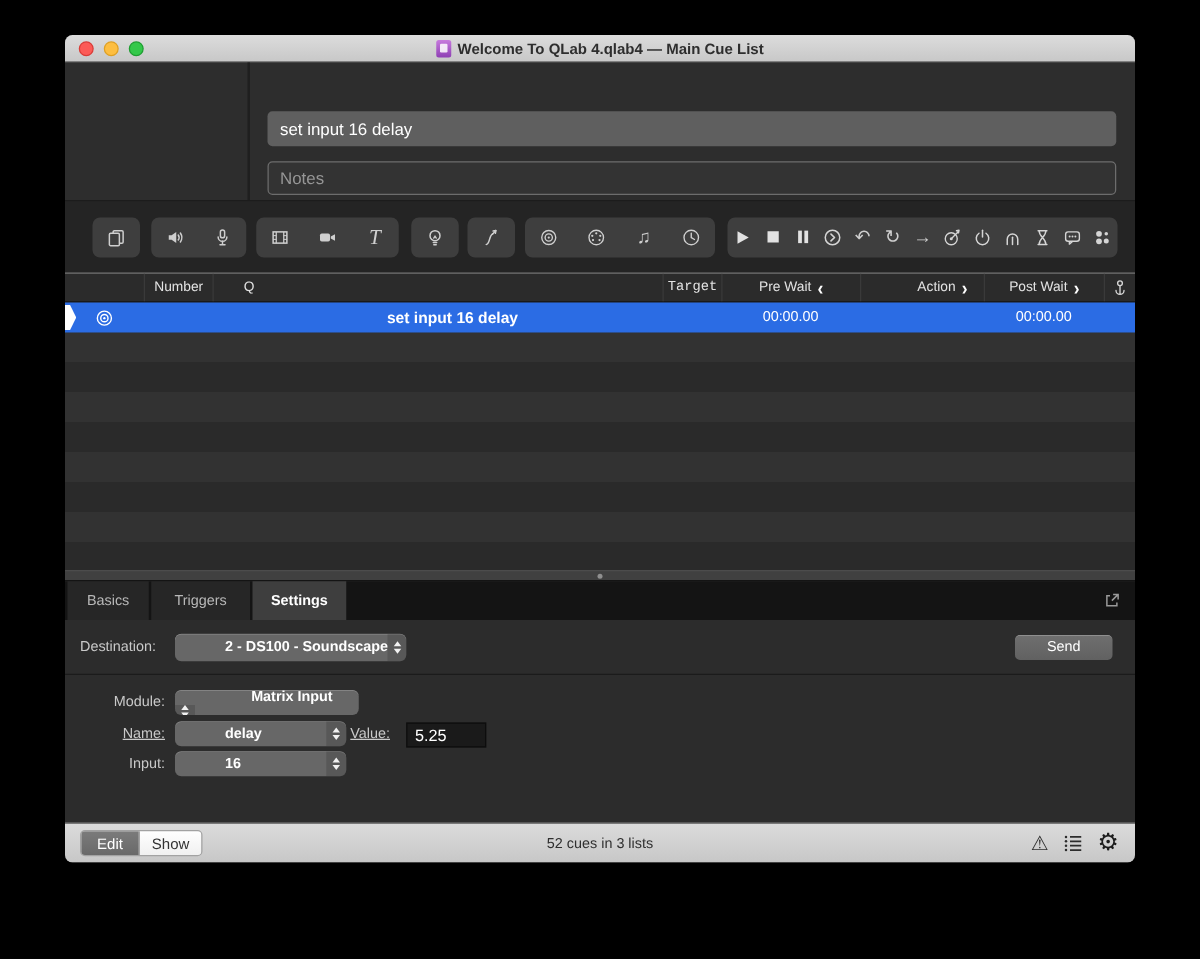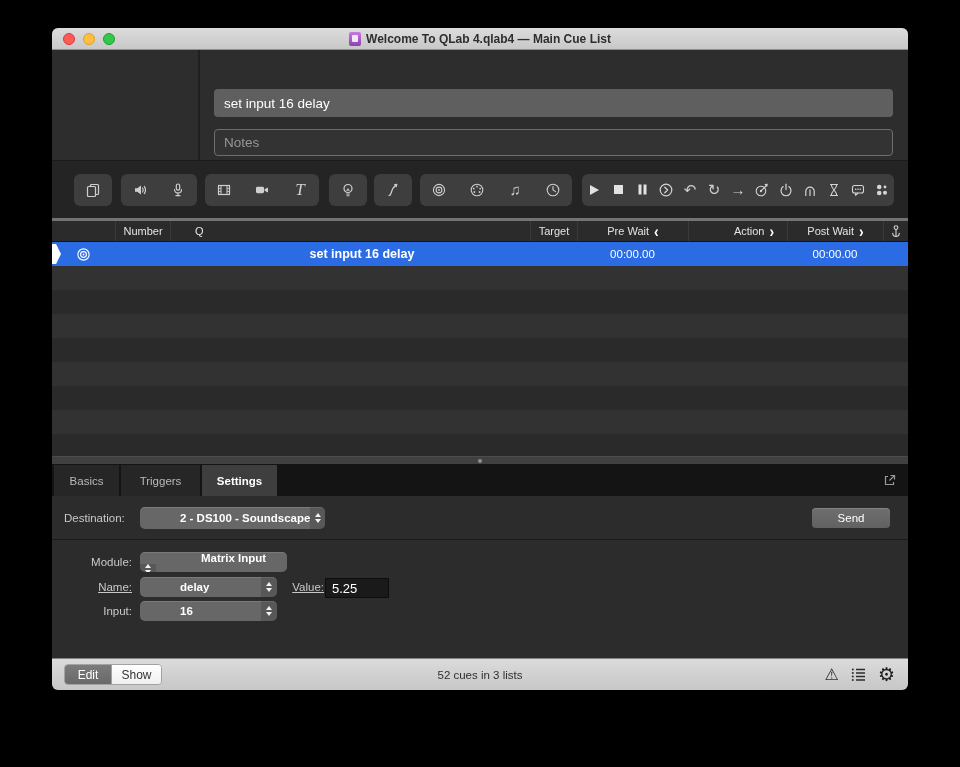--- a/index.html
+++ b/index.html
@@ -49,27 +49,27 @@
     color:#cfcfcf; cursor:default; }
   .tb-btn.w { width:38px; } .tb-btn.n { width:24px; }
   .tb-gap1{margin-left:9px;} .tb-gap2{margin-left:8px;} .tb-gap3{margin-left:10px;}
   .tb-gap4{margin-left:7px;} .tb-gap5{margin-left:8px;} .tb-gap6{margin-left:10px;}
   .glyph15 { font-size:15px; line-height:1; }
   .t-italic { font-family:"Liberation Serif","DejaVu Serif",serif; font-style:italic;
     font-size:17px; line-height:1; }
   svg.ic { display:block; }
 
   
-  .listhead { height:24px; background:#2b2b2b; border-top:3px solid #737373;
+  .listhead { height:24px; background:#2b2b2b; border-top:1px solid #737373;
     border-bottom:1px solid #141414; display:flex; color:#e3e3e3; font-size:11px; }
   .lh-cell { display:flex; align-items:center; justify-content:center;
     border-left:1px solid #3a3a3a; height:100%; }
   .lh-cell:first-child { border-left:none; }
   .col-status{width:63px;} .col-number{width:55px;} .col-q{width:360px;justify-content:flex-start;padding-left:24px;}
-  .col-target{width:47px;} .col-prewait{width:111px;} .col-action{width:99px;padding-left:32px;}
+  .col-target{width:47px;font-family:Liberation Mono, monospace;} .col-prewait{width:111px;} .col-action{width:99px;padding-left:32px;}
   .col-postwait{width:96px;} .col-mic{width:25px;}
   .hdr-chev { font-weight:700; font-size:14px; margin-left:5px; color:#fff;
     transform:scaleY(1.15); display:inline-block; }
   .cue-row { position:relative; height:24px; background:#2b6ce4; display:flex;
     color:#fff; font-size:12px; align-items:center; cursor:default; }
   .playhead { position:absolute; left:0; top:2px; width:9px; height:20px; background:#fff;
     clip-path:polygon(0 0,45% 0,100% 50%,45% 100%,0 100%); }
   .rc { display:flex; align-items:center; justify-content:center; height:100%; }
   .cue-row .col-q { font-weight:700; font-size:12.5px; }
   .cue-row .time { font-size:11.5px; }
@@ -111,21 +111,21 @@
   .send-btn { position:absolute; right:18px; top:12px; width:78px; height:20px;
     background:linear-gradient(#6f6f6f,#616161); border:none; border-radius:4px;
     color:#fff; font-size:11.5px; font-family:inherit; cursor:default;
     box-shadow:inset 0 0.5px 0 rgba(255,255,255,.3); }
   .lbl-module { left:0; top:60px; width:80px; text-align:right; }
   .lbl-name   { left:0; top:85px; width:80px; text-align:right;text-decoration:underline; }
   .lbl-input  { left:0; top:109px; width:80px; text-align:right; }
   .pp-module { left:88px; top:56px; width:147px; height:20px;flex-direction:column; }
   .pp-name   { left:88px; top:81px; width:137px; height:20px; }
   .pp-input  { left:88px; top:105px; width:137px; height:20px; }
-  .lbl-value { left:232px; top:85px; width:40px; text-align:right;text-decoration:underline; }
+  .lbl-value { left:220px; top:85px; width:40px; text-align:right;text-decoration:underline; }
   .value-field { position:absolute; left:273px; top:82px; width:64px; height:20px;
     background:#1a1a1a; border:1px solid #0d0d0d; color:#fff; font-size:13px;
     padding:0 6px; outline:none; font-family:inherit; }
 
   
   .statusbar { position:relative; height:32px;
     background:linear-gradient(#dbdbdb,#c7c7c7); border-top:1px solid #828282; }
   .segmented { position:absolute; left:12px; top:5px; height:21px; display:flex;
     border:1px solid #a2a2a2; border-radius:4px; overflow:hidden; }
   .seg { height:100%; border:none; font-size:12px; font-family:inherit; cursor:default; }

